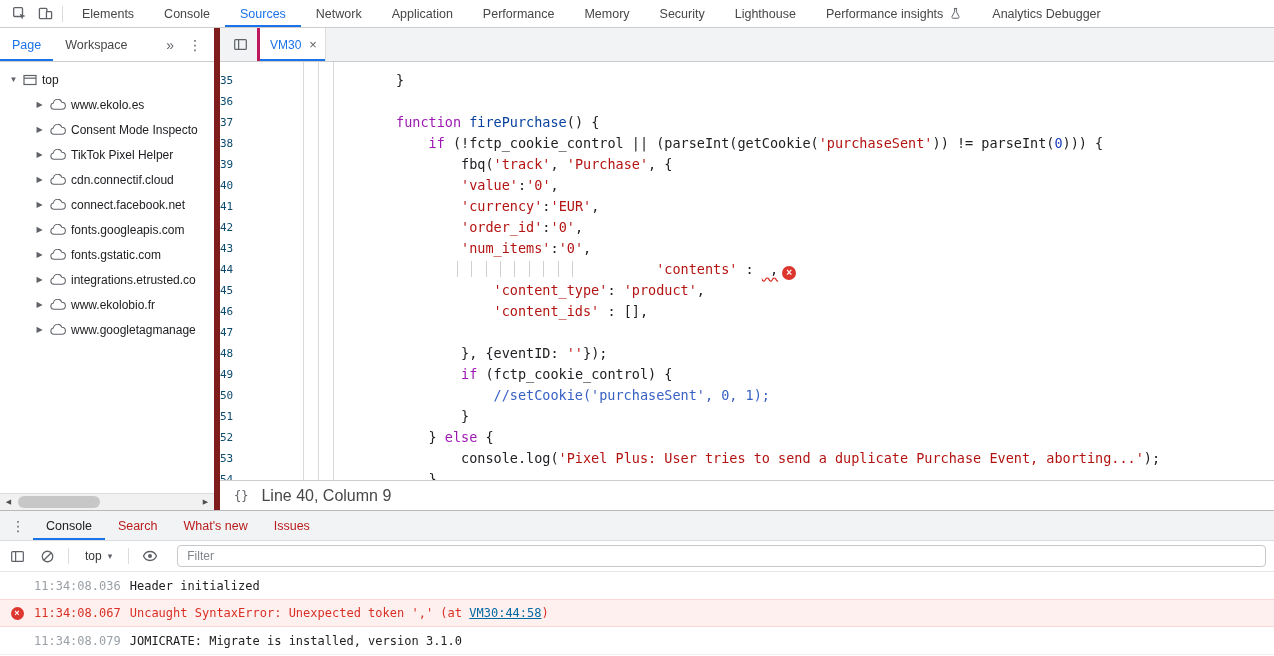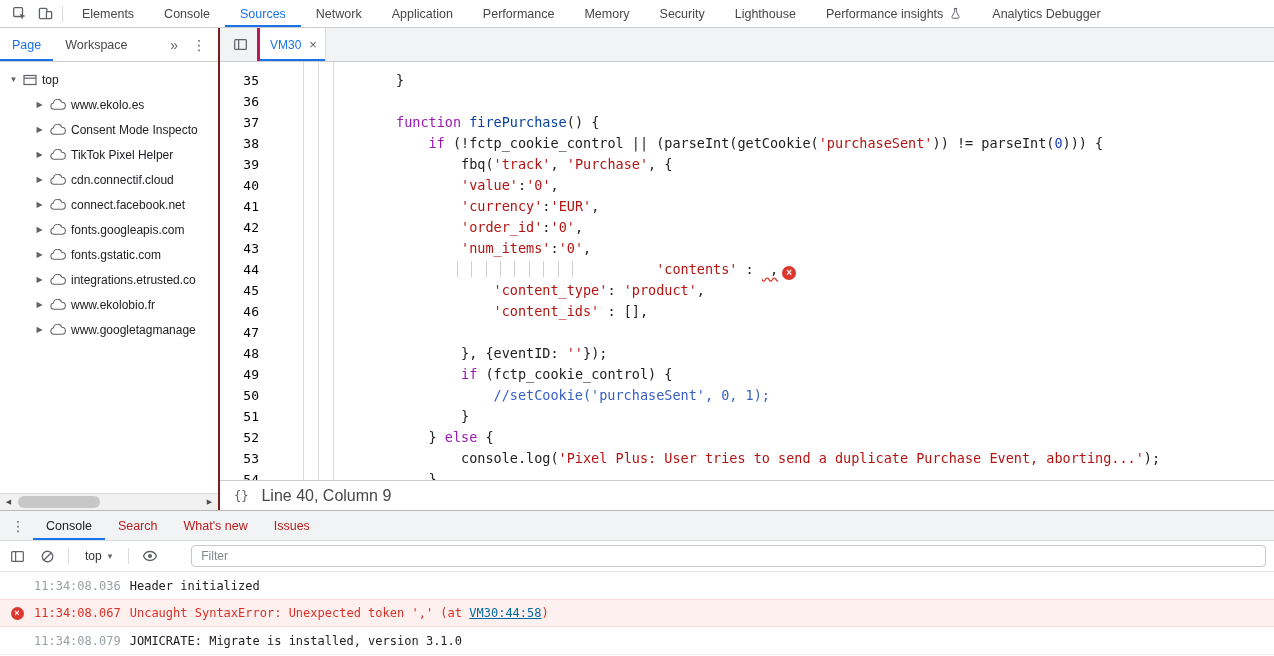--- a/index.html
+++ b/index.html
@@ -14,21 +14,21 @@
   .vsep{width:1px;height:16px;background:#dadce0;margin:auto 4px;flex:none}
   .dt-tabs{display:flex;flex:1;overflow:hidden}
   .dt-tab{display:flex;align-items:center;gap:6px;padding:0 15px;font-size:12.5px;color:#474747;position:relative;cursor:pointer;white-space:nowrap}
   .dt-tab.active{color:#1a73e8}
   .dt-tab.active::after{content:"";position:absolute;left:0;right:0;bottom:0;height:2px;background:#1a73e8}
 
   
   .main{display:flex;height:482px;flex:none}
 
   
-  .sidebar{width:220px;min-width:220px;border-right:2px solid #7f1d1d;display:flex;flex-direction:column;background:#fff}
+  .sidebar{width:220px;min-width:220px;border-right:6px solid #7f1d1d;display:flex;flex-direction:column;background:#fff}
   .side-tabs{height:34px;border-bottom:1px solid #ccc;display:flex;align-items:stretch;flex:none}
   .side-tab{display:flex;align-items:center;padding:0 12px;font-size:12.5px;color:#474747;position:relative;cursor:pointer}
   .side-tab.active{color:#1a73e8}
   .side-tab.active::after{content:"";position:absolute;left:0;right:0;bottom:0;height:2px;background:#1a73e8}
   .side-more{margin-left:auto;display:flex;align-items:center;color:#5f6368;font-size:14px;padding:0 6px;cursor:pointer}
   .side-kebab{display:flex;align-items:center;color:#5f6368;font-size:14px;padding:0 12px 0 8px;cursor:pointer}
   .tree{flex:1;padding-top:5px;overflow:hidden}
   .tree-row{height:25px;display:flex;align-items:center;font-size:12px;color:#202124;cursor:pointer;white-space:nowrap;overflow:hidden}
   .tree-row.root{padding-left:7px}
   .tree-row.child{padding-left:33px}
@@ -44,21 +44,21 @@
   .tabstrip{height:34px;background:#f1f3f4;border-bottom:1px solid #ccc;display:flex;align-items:stretch;flex:none}
   .nav-toggle{align-self:center;margin:0 4px 0 7px}
   .file-tab{display:flex;align-items:center;padding:0 8px 0 10px;background:#fff;border-left:3px solid #be185d;border-right:1px solid #ddd;position:relative;cursor:pointer}
   .file-tab::after{content:"";position:absolute;left:0;right:0;bottom:0;height:2px;background:#1a73e8}
   .file-tab-label{font-size:12px;color:#1a73e8}
   .file-tab-close{margin-left:8px;color:#5f6368;font-size:13px;line-height:1;cursor:pointer}
   .code-area{flex:1;position:relative;overflow:hidden;background:#fff;
     font-family:"DejaVu Sans Mono","Liberation Mono",monospace;font-size:13.5px;line-height:21px}
   .code-lines{position:relative;z-index:1;padding-top:8px}
   .code-row{display:flex;height:21px}
-  .gutter{width:46px;padding-right:7px;text-align:right;color:#000000;flex:none;font-size:13px;cursor:pointer}
+  .gutter{width:46px;padding-right:7px;text-align:left;color:#0c4a6e;flex:none;font-size:11px;cursor:pointer}
   .line-content{white-space:pre;flex:1;min-width:0}
   .tok-p{color:#202124}.tok-k{color:#9d18b3}.tok-s{color:#b31412}
   .tok-n{color:#1a3cc1}.tok-c{color:#3861c4}.tok-f{color:#0842a0}
   .tok-sq{color:#202124;text-decoration:underline;text-decoration-style:wavy;text-decoration-color:#d93025;text-underline-offset:3px}
   .err-icon{display:inline-flex;width:14px;height:14px;border-radius:50%;background:#dc362e;color:#fff;font-size:10px;font-weight:bold;align-items:center;justify-content:center;margin-left:4px;vertical-align:-2px;font-family:"Liberation Sans",sans-serif}
   .guide{position:absolute;top:0;bottom:0;width:1px;background:#d9d9d9;z-index:0}
   .tick{position:absolute;top:199px;height:16px;width:1px;background:#cfcfcf;z-index:0}
   .statusbar{height:30px;border-top:1px solid #ccc;display:flex;align-items:center;gap:13px;padding-left:14px;background:#fff;flex:none}
   .pp-icon{font-family:"DejaVu Sans Mono",monospace;font-size:12px;color:#5f6368;cursor:pointer}
   .linecol{font-size:16px;color:#474747}
@@ -67,21 +67,21 @@
   .drawer{height:146px;border-top:1px solid #b9b9b9;display:flex;flex-direction:column;background:#fff;flex:none}
   .drawer-tabs{height:30px;background:#f1f3f4;border-bottom:1px solid #dadce0;display:flex;align-items:stretch;flex:none}
   .drawer-kebab{display:flex;align-items:center;padding:0 8px 0 11px;color:#5f6368;font-size:14px;cursor:pointer}
   .dr-tabbar{display:flex;align-items:stretch}
   .dr-tab{display:flex;align-items:center;padding:0 13px;font-size:12.5px;color:#b91c1c;position:relative;cursor:pointer}
   .dr-tab.active{color:#202124}
   .dr-tab.active::after{content:"";position:absolute;left:0;right:0;bottom:0;height:2px;background:#1a73e8}
   .console-toolbar{height:31px;border-bottom:1px solid #e6e6e6;display:flex;align-items:center;padding:0 8px 0 4px;gap:4px;flex:none}
   .ctx{display:flex;align-items:center;gap:6px;font-size:12px;color:#333;padding:0 8px;cursor:pointer}
   .caret{font-size:9px;color:#5f6368}
-  .filter{flex:1;height:22px;margin-left:24px;border:1px solid #c6c9cc;border-radius:4px;padding:0 9px;font-size:12px;font-family:"Liberation Sans",sans-serif;color:#202124;outline:none;background:#fff}
+  .filter{flex:1;height:22px;margin-left:10px;border:1px solid #c6c9cc;border-radius:4px;padding:0 9px;font-size:12px;font-family:"Liberation Sans",sans-serif;color:#202124;outline:none;background:#fff}
   .filter::placeholder{color:#80868b}
   .console-msgs{flex:1;overflow:hidden;font-family:"DejaVu Sans Mono","Liberation Mono",monospace;font-size:12px}
   .msg{display:flex;align-items:center;min-height:28px;border-bottom:1px solid #f0f0f0;padding-right:8px}
   .msg-icon-slot{width:34px;flex:none;display:flex;justify-content:center}
   .msg-time{color:#9aa0a6;margin-right:9px;flex:none}
   .msg-text{color:#202124;white-space:pre-wrap}
   .msg.error{background:#fff0f0;border-top:1px solid #ffd6d6;border-bottom:1px solid #ffd6d6;margin-top:-1px}
   .msg.error .msg-time,.msg.error .msg-text{color:#d93025}
   .console-err-icon{width:13px;height:13px;border-radius:50%;background:#dc362e;color:#fff;font-size:9px;font-weight:bold;display:flex;align-items:center;justify-content:center;font-family:"Liberation Sans",sans-serif}
   .msg-link{color:#0369a1;text-decoration:underline;cursor:pointer}

